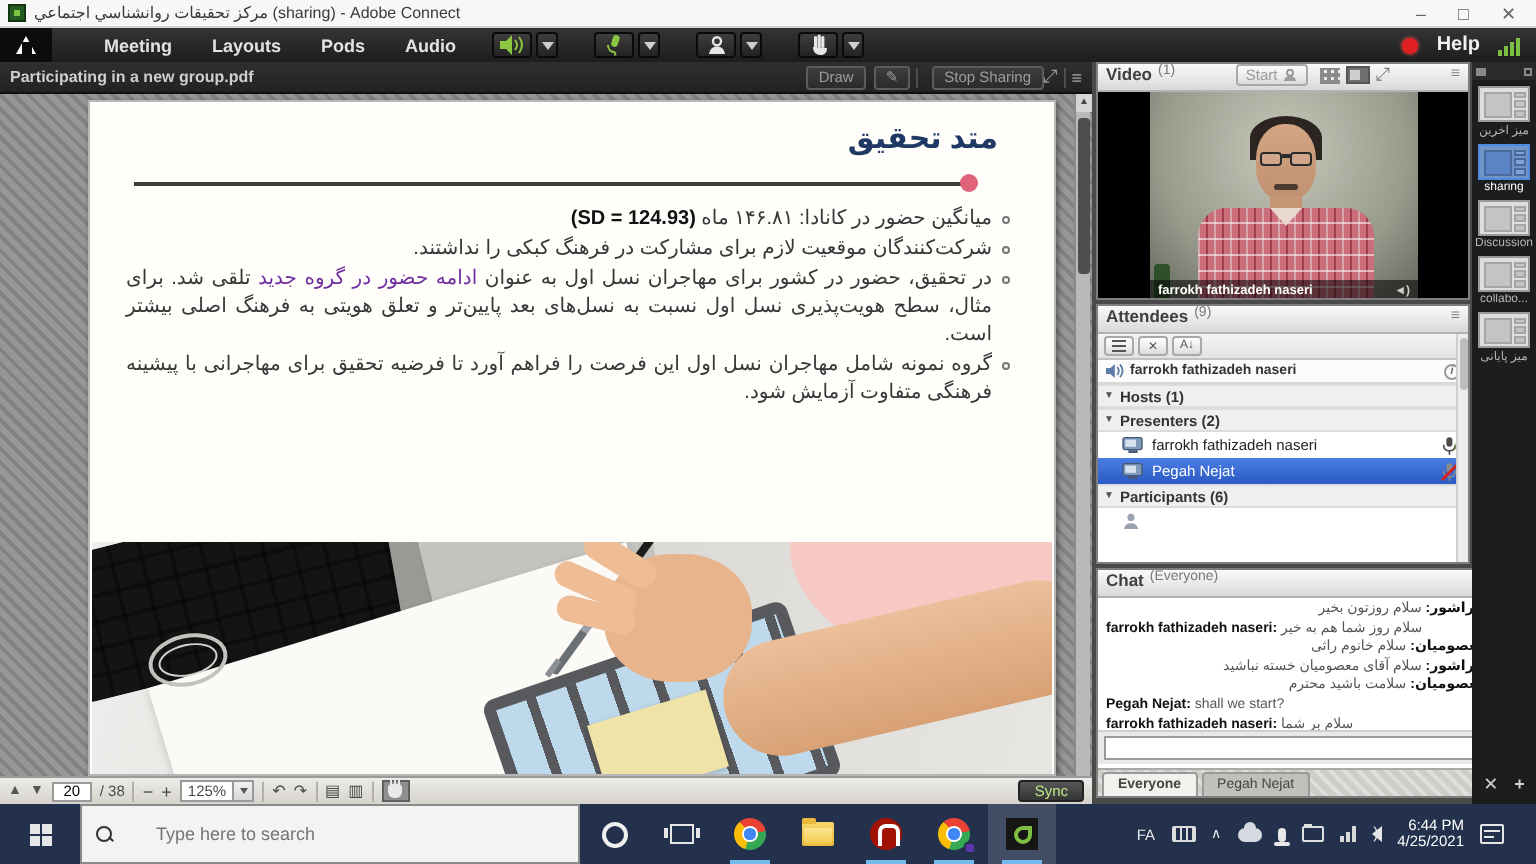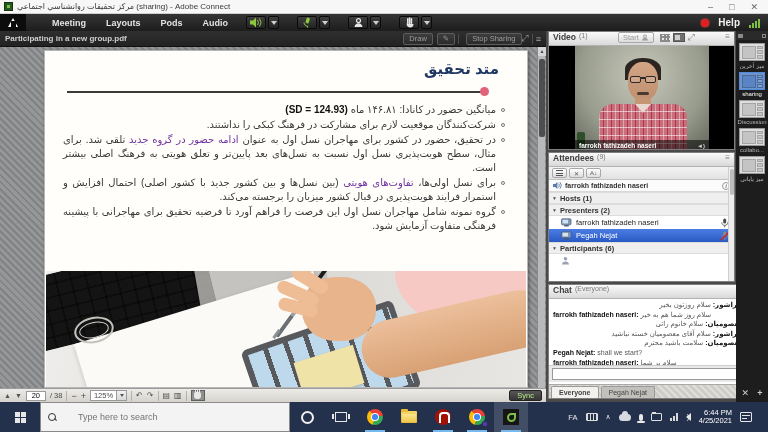--- a/index.html
+++ b/index.html
@@ -320,24 +320,20 @@
         <div class="bullet">
           <span class="bdot"></span>
           <span class="btext"><span>شرکت‌کنندگان موقعیت لازم برای مشارکت در فرهنگ کبکی را نداشتند.</span></span>
         </div>
         <div class="bullet">
           <span class="bdot"></span>
           <span class="btext"><span>در تحقیق، حضور در کشور برای مهاجران نسل اول به عنوان </span><span class="accent">ادامه حضور در گروه جدید</span><span> تلقی شد. برای مثال، سطح هویت‌پذیری نسل اول نسبت به نسل‌های بعد پایین‌تر و تعلق هویتی به فرهنگ اصلی بیشتر است.</span></span>
         </div>
         <div class="bullet">
           <span class="bdot"></span>
-          <span class="btext"><span>برای نسل اولی‌ها، </span><span class="accent">تفاوت‌های هویتی</span><span> (بین نسل‌ها و بین کشور جدید با کشور اصلی) احتمال افزایش و استمرار فرایند هویت‌پذیری در قبال کشور میزبان را برجسته می‌کند.</span></span>
-        </div>
-        <div class="bullet">
-          <span class="bdot"></span>
           <span class="btext"><span>گروه نمونه شامل مهاجران نسل اول این فرصت را فراهم آورد تا فرضیه تحقیق برای مهاجرانی با پیشینه فرهنگی متفاوت آزمایش شود.</span></span>
         </div>
       </div>
     <div class="photo">
       <div class="kb"></div>
       <div class="devgray"></div>
       <div class="paper"></div>
       <div class="stamp"></div>
       <div class="calc">
           <div class="keys"></div>

